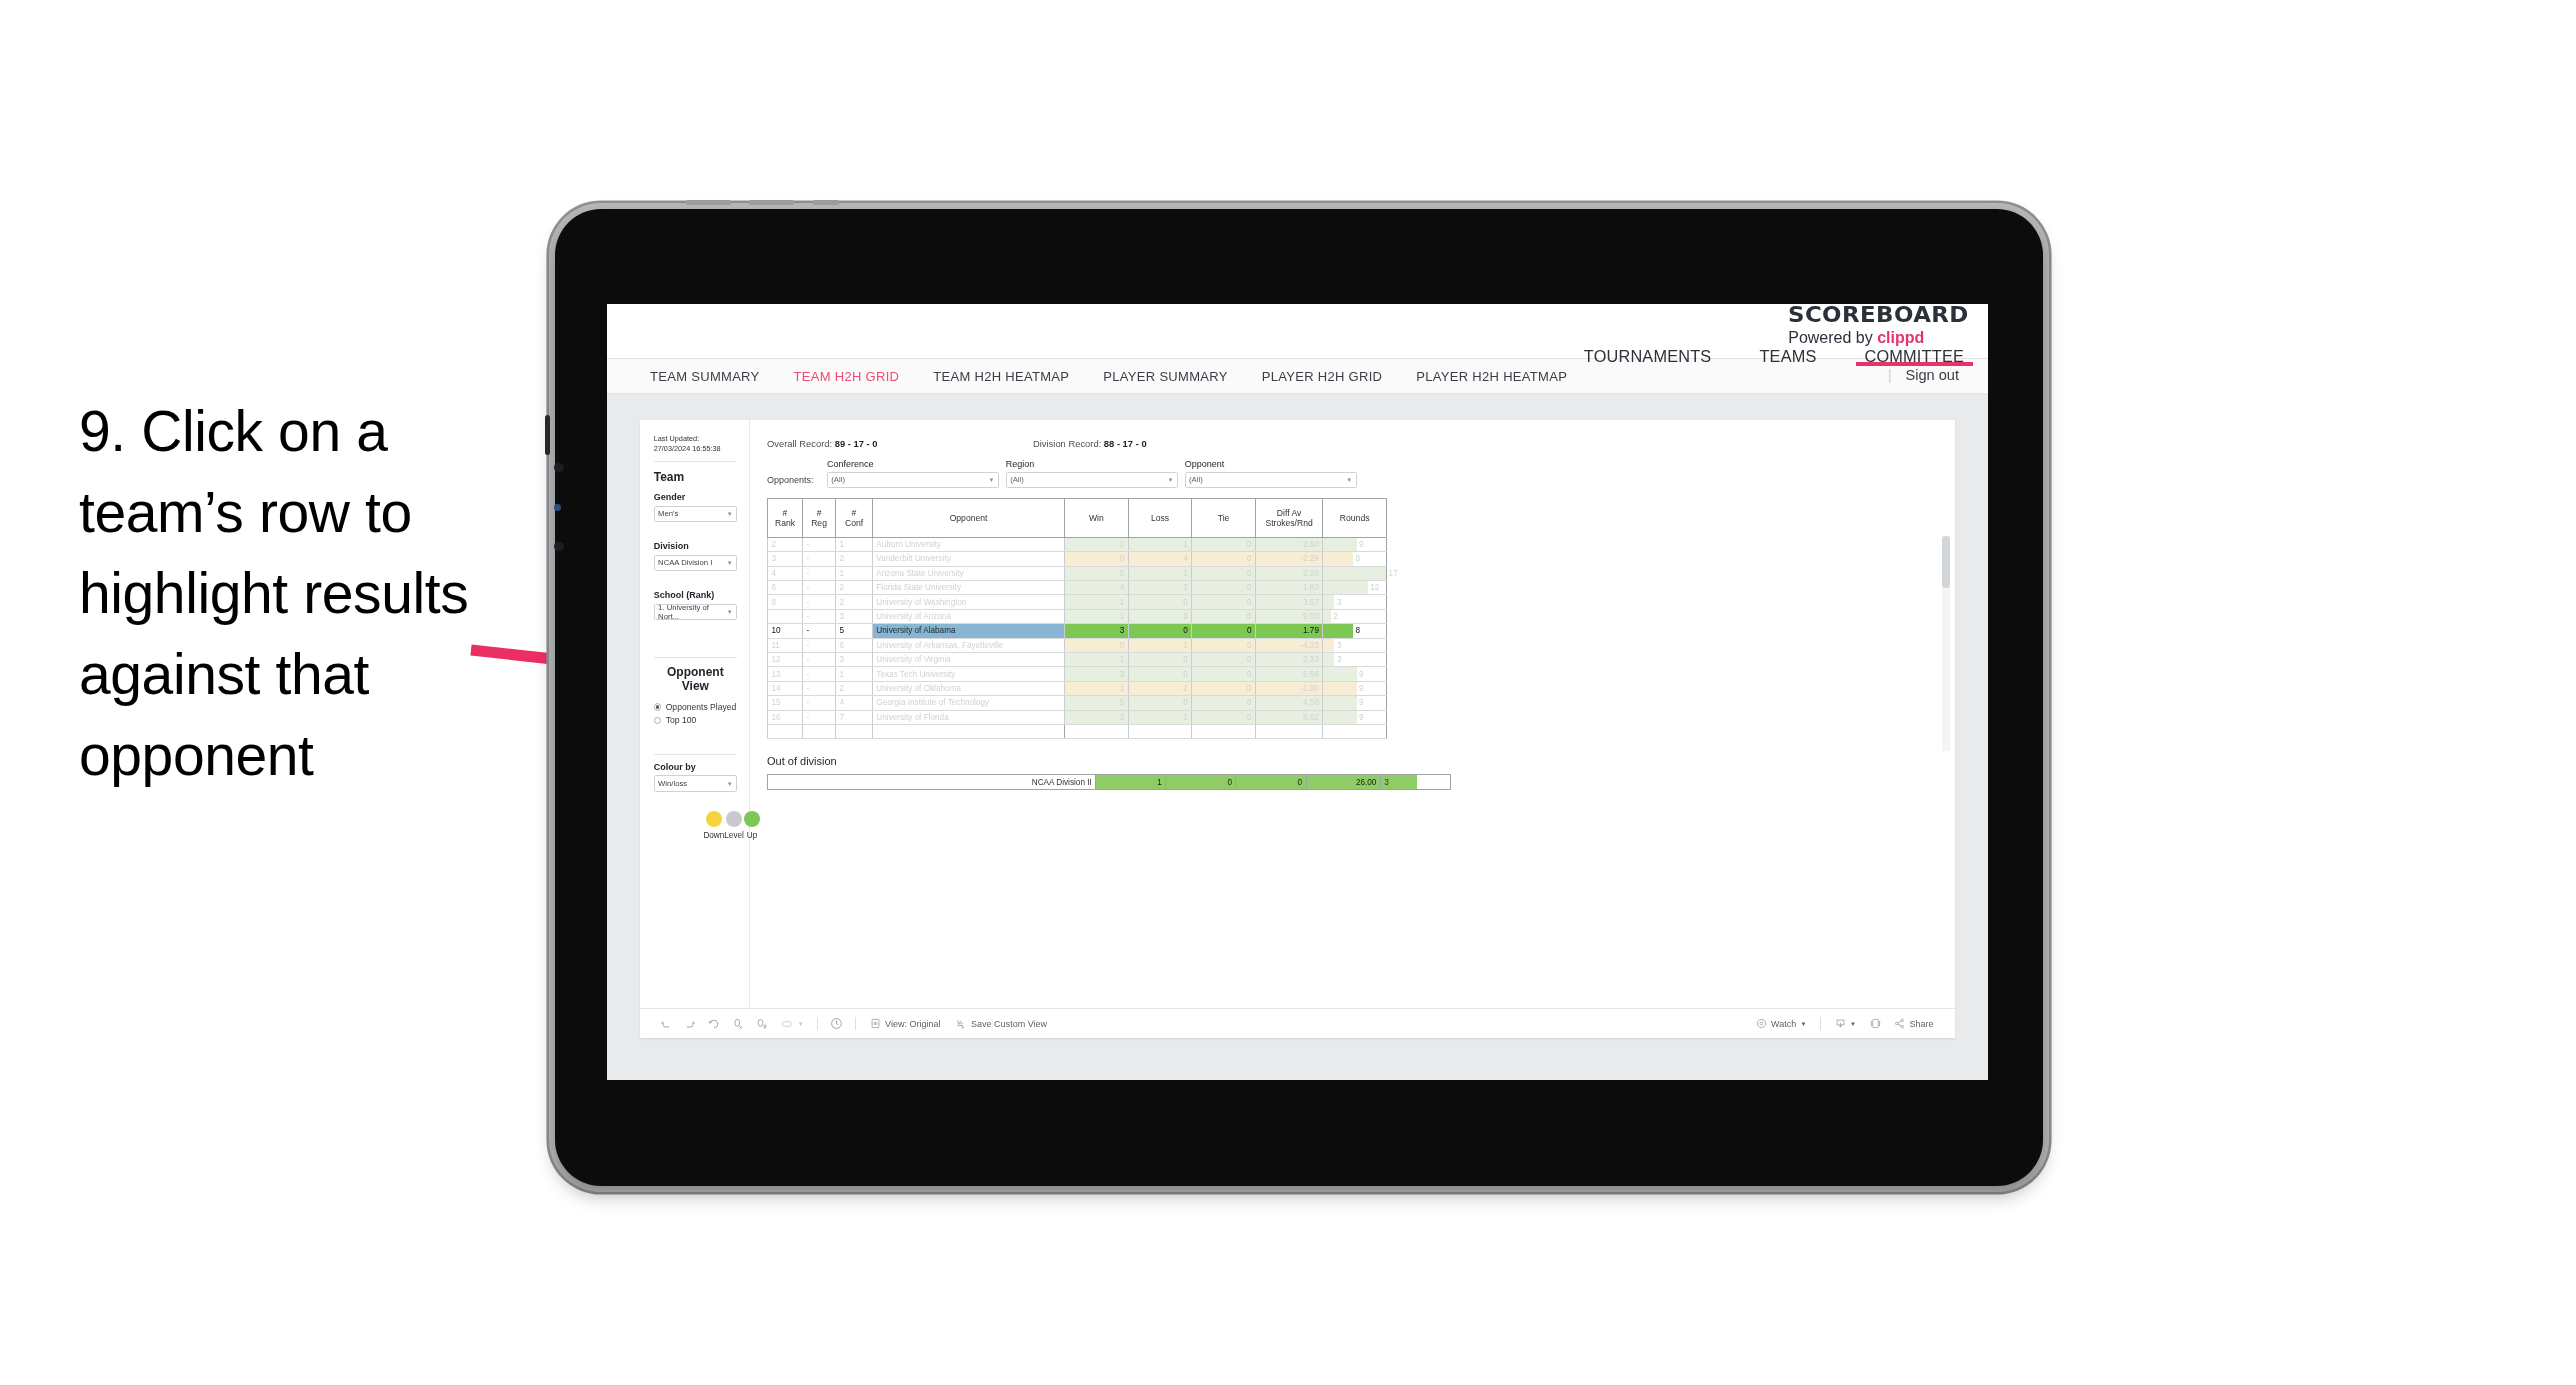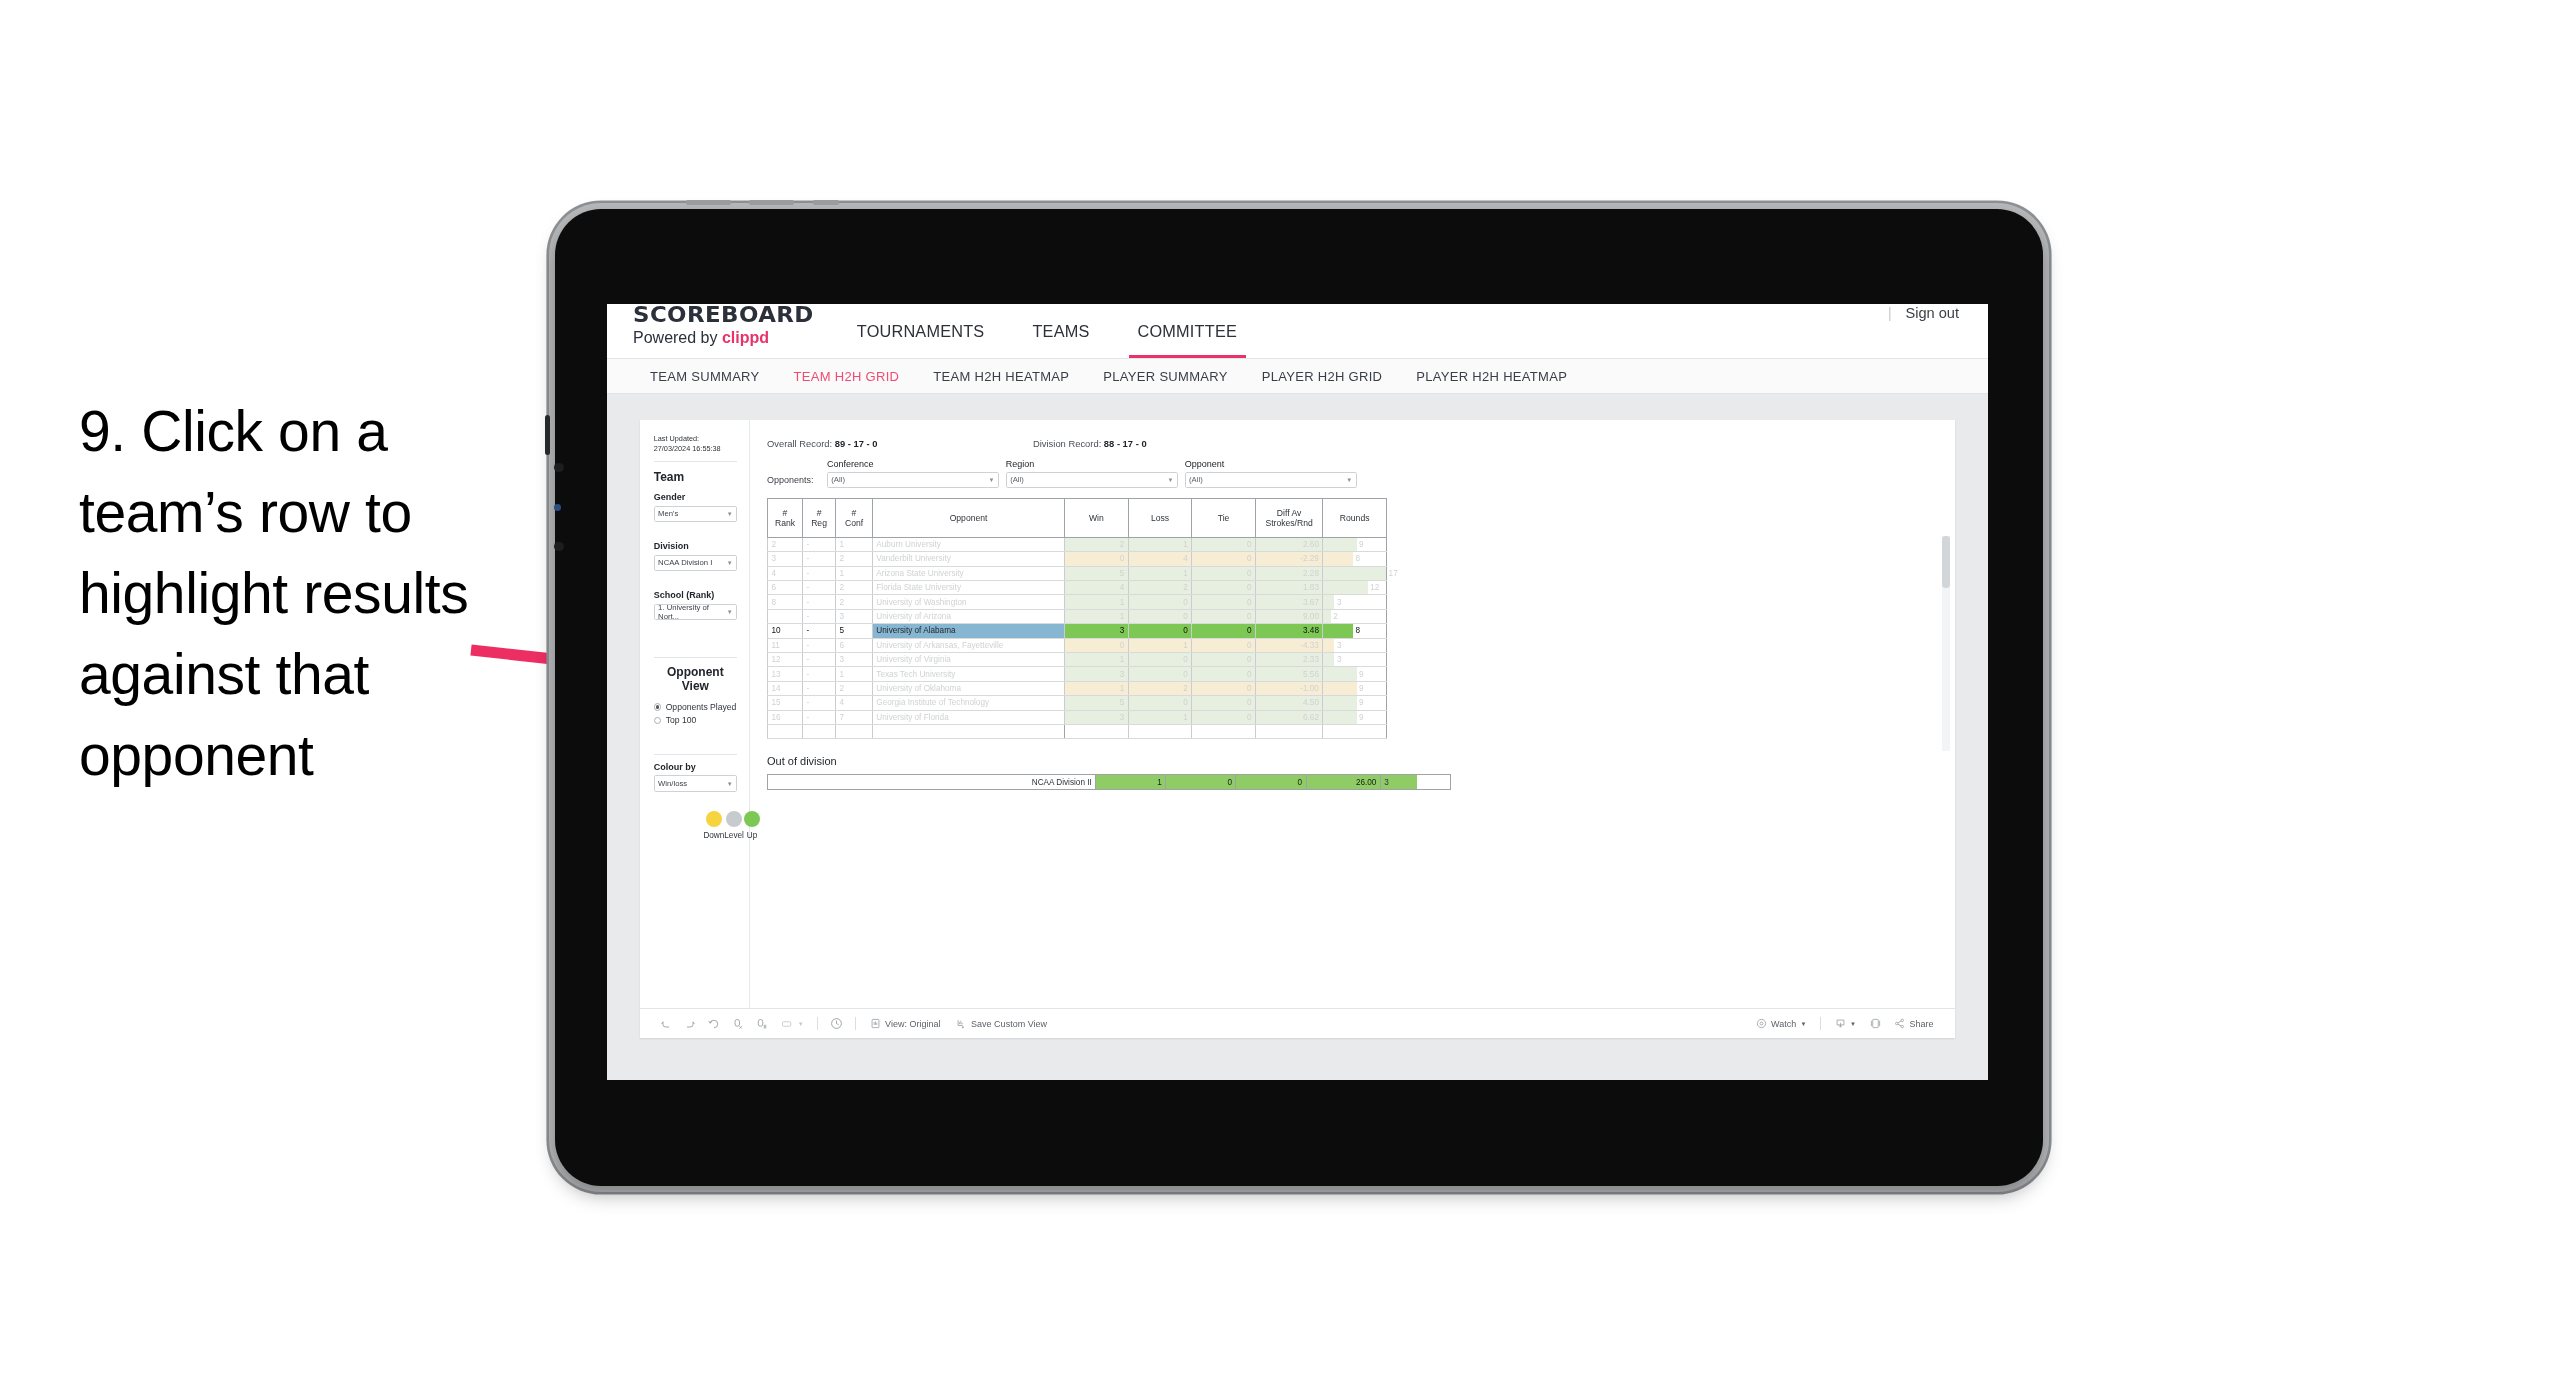--- a/index.html
+++ b/index.html
@@ -30,22 +30,22 @@
   #device .cam{position:absolute;width:9.4px;height:9.4px;border-radius:50%;background:#1b1d20;left:-0.9px;}
   #device .cam.blue{background:#2b4e7e;width:6.9px;height:6.9px;}
 
   
   #screen{
     position:absolute;left:52px;top:95px;width:1381px;height:776px;
     background:#e8eaec;overflow:hidden;
   }
 
   
-  .topnav{background:#fff;height:54px;display:flex;align-items:flex-start;
-    border-bottom:0.9px solid #e3e4e6;position:relative;}
+  .topnav{background:#fff;height:54px;display:flex;align-items:flex-end;
+    border-bottom:0.9px solid #e3e4e6;position:relative;flex-direction:column;}
   .brand{padding-left:26px;padding-right:26px;}
   .brand .sb{font-family:"DejaVu Sans", sans-serif;font-weight:700;font-size:22px;
     letter-spacing:0.4px;color:#2b303b;line-height:1;transform:scaleX(1.04);transform-origin:left;}
   .brand .pw{font-size:16px;color:#2b303b;margin-top:2.6px;}
   .brand .pw b{color:#e8336a;font-weight:700;}
   .topnav-items{display:flex;align-items:stretch;height:54px;}
   .topnav-items a{display:flex;align-items:center;padding:0 24px;font-size:16.3px;
     color:#2d3138;text-decoration:none;position:relative;letter-spacing:0.2px;}
   .topnav-items a.active:after{content:"";position:absolute;left:15.5px;right:15.5px;bottom:0;
     height:3.4px;background:#e8336a;}
@@ -399,21 +399,21 @@
                     </td>
                   </tr>
                   <tr class="hl">
                     <td class="num">10</td>
                     <td class="num">-</td>
                     <td class="num">5</td>
                     <td class="name">University of Alabama</td>
                     <td class="val" style="border-left:0.9px solid #9ea3a8;">3</td>
                     <td class="val">0</td>
                     <td class="val">0</td>
-                    <td class="val">3.48</td>
+                    <td class="val">1.79</td>
                     <td class="rounds-cell" style="border-right:0.9px solid #9ea3a8;background:#fff;">
                       <span class="rounds-bar" style="width: 47.0588%; background: rgb(125, 200, 85);"></span>
                       <span class="rounds-num" style="left: calc(47.0588% + 2.6px); color: rgb(17, 20, 15);">8</span>
                     </td>
                   </tr>
                   <tr class="dim">
                     <td class="num">11</td>
                     <td class="num">-</td>
                     <td class="num">6</td>
                     <td class="name">University of Arkansas, Fayetteville</td>

